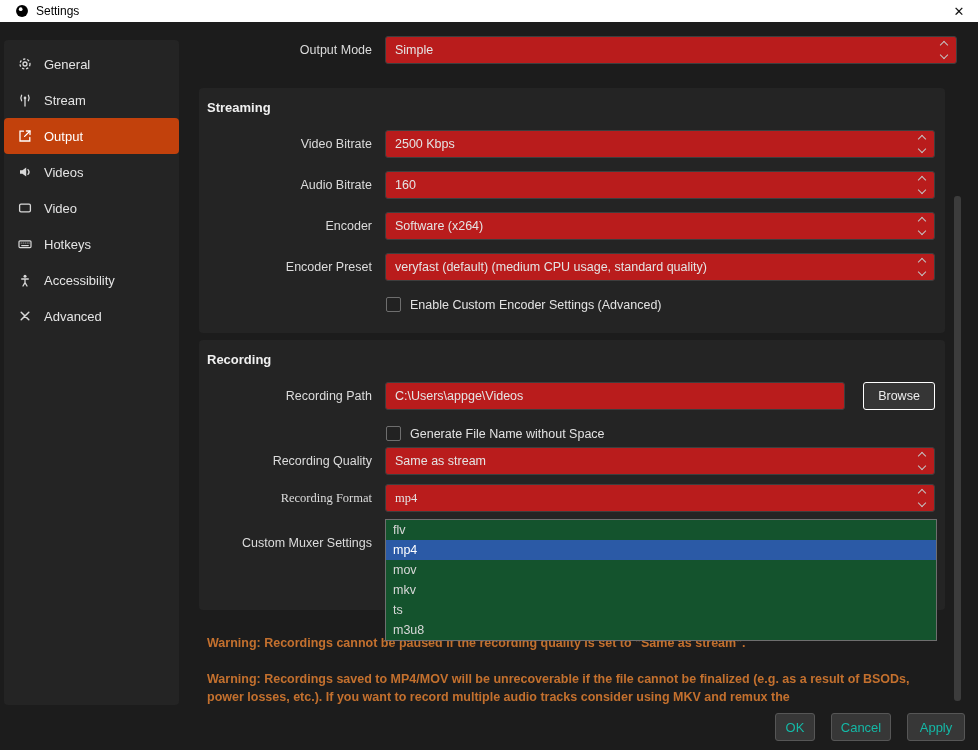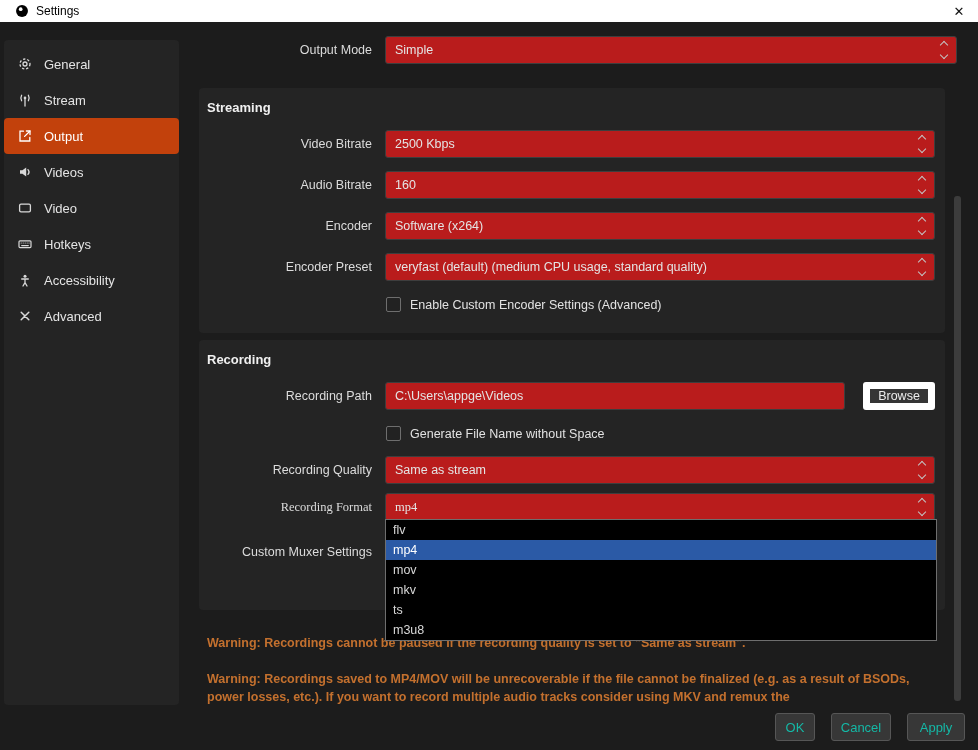--- a/index.html
+++ b/index.html
@@ -72,28 +72,28 @@
   #panel-recording { top:340px; height:270px; }
   .panel-title {
     font-size:13px; font-weight:bold; color:#f0f0f0;
     padding:12px 0 2px 8px;
   }
   .frow { display:flex; align-items:center; margin-top:13px; }
   .frow .control { flex:1; margin-left:6px; margin-right:10px; }
   .chkrow { display:flex; align-items:center; margin:16px 0 0 187px; }
   .browse-btn {
     width:72px; height:28px; flex:none; margin-left:8px; margin-right:10px;
-    background:#353535; border:7px solid #ffffff; border-radius:3px;
+    background:#353535; border:1px solid #ffffff; border-radius:3px;
     display:flex; align-items:center; justify-content:center;
     font-size:12.5px; color:#ececec;
   }
   
   .popup {
     position:absolute; left:385px; top:519px; width:552px;
-    background:#000000; border:1px solid #6e6e6e; z-index:60;
+    background:#14532d; border:1px solid #6e6e6e; z-index:60;
   }
   .opt {
     height:20px; line-height:20px; padding-left:7px;
     font-size:12.5px; color:#d8d8d8;
   }
   .opt.selected { background:#2b5aa6; color:#ffffff; }
   
   .warn1 {
     position:absolute; left:207px; top:636px; width:748px; z-index:10;
     color:#c3702e; font-size:12.5px; font-weight:bold;
@@ -303,21 +303,21 @@
       <span>C:\Users\appge\Videos</span>
     </div>
     <div class="browse-btn">Browse</div>
   </div>
 
   <div class="chkrow">
     <span class="checkbox"></span>
     <span class="chklabel">Generate File Name without Space</span>
   </div>
 
-  <div class="frow" style="margin-top:15px;">
+  <div class="frow" style="margin-top:6px;">
     <span class="label">Recording Quality</span>
     <div class="control">
       <span>Same as stream</span>
       <span class="spin">
         <span class="chev chev-up"></span>
           <span class="chev chev-down"></span>
       </span>
     </div>
   </div>
 

